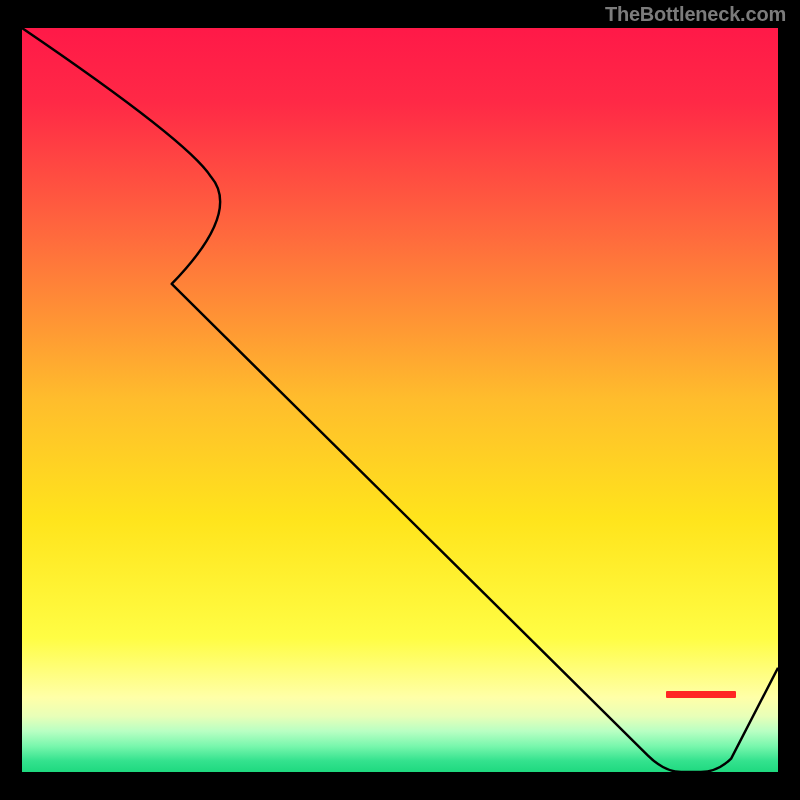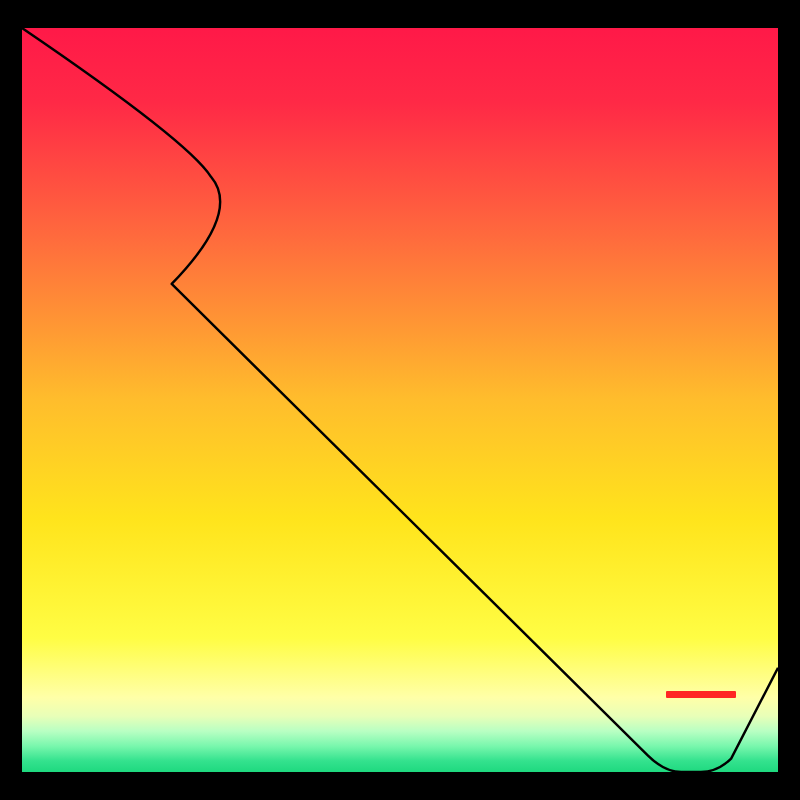--- a/index.html
+++ b/index.html
@@ -41,20 +41,21 @@
     height: 7px;
     background: rgba(255, 0, 14, 0.85);
     border-radius: 1px;
   }
   svg { display:block; }
 </style>
 </head>
 <body>
 
 <div class="wrap">
+  <div class="attribution">TheBottleneck.com</div>
 
   <svg class="plot" viewBox="0 0 1000 1000" preserveAspectRatio="none">
     <defs>
       <linearGradient id="bg" x1="0" y1="0" x2="0" y2="1">
 
       <stop offset="0%" stop-color="#ff1948"></stop>
           <stop offset="10%" stop-color="#ff2946"></stop>
           <stop offset="28.000000000000004%" stop-color="#ff6a3d"></stop>
           <stop offset="50%" stop-color="#ffbd2c"></stop>
           <stop offset="66%" stop-color="#ffe41c"></stop>

